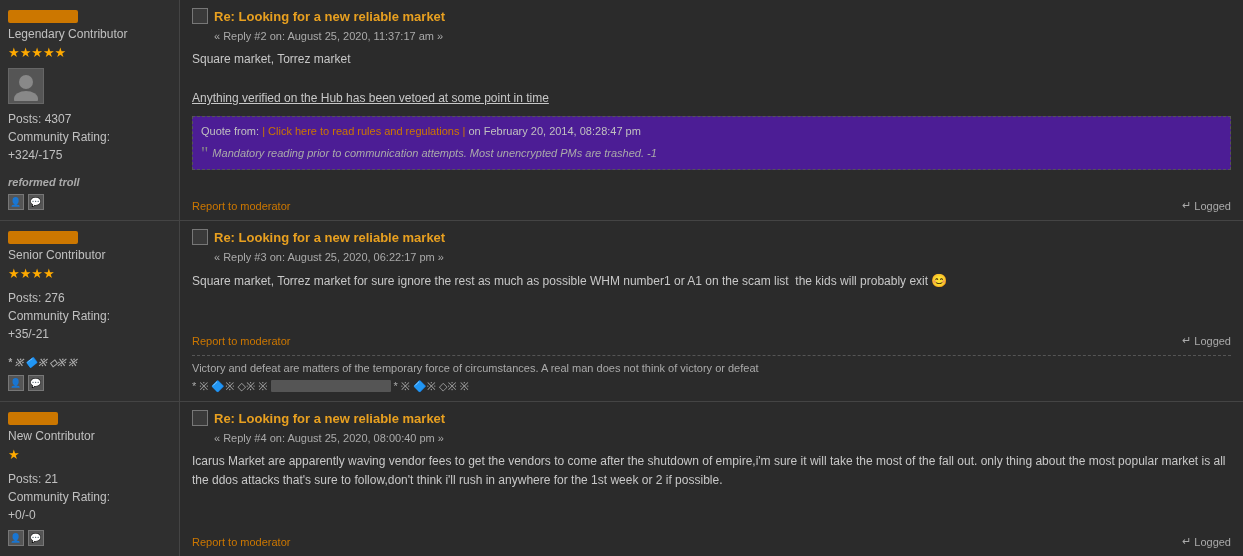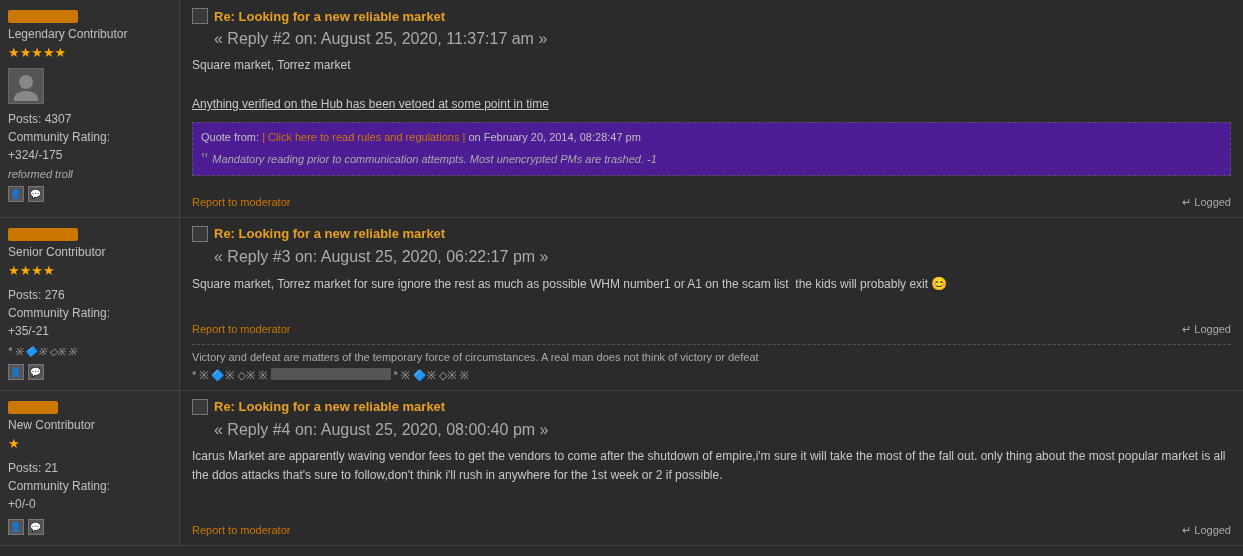--- a/index.html
+++ b/index.html
@@ -71,21 +71,22 @@
     }
     .user-stats {
       font-size: 12px;
       color: #c0c0c0;
       line-height: 1.5;
     }
     .user-tag {
       color: #aaaaaa;
       font-size: 11px;
       font-style: italic;
-      margin-top: 2px;
+      margin-top: 10px;
+      font-weight: bold;
     }
     .user-icons {
       display: flex;
       gap: 4px;
       margin-top: 4px;
     }
     .user-icon {
       width: 16px;
       height: 16px;
       background: #555;
@@ -109,21 +110,21 @@
       background: #3a3a3a;
       flex-shrink: 0;
     }
     .post-title {
       color: #e8a020;
       font-weight: bold;
       font-size: 13px;
       text-decoration: none;
     }
     .post-reply-info {
-      font-size: 16px;
+      font-size: 11px;
       color: #aaaaaa;
       margin-bottom: 8px;
       margin-left: 22px;
     }
     .post-body {
       color: #c8c8c8;
       line-height: 1.6;
       font-size: 12px;
       flex: 1;
     }

